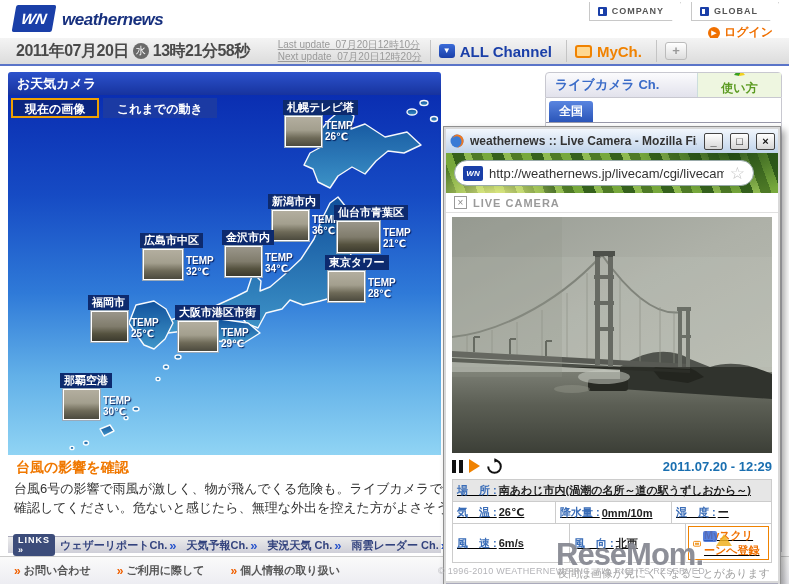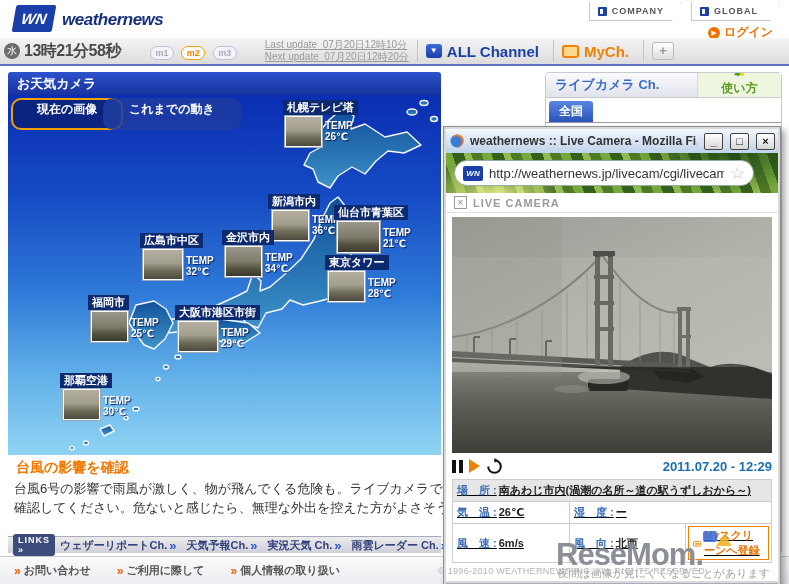--- a/index.html
+++ b/index.html
@@ -28,21 +28,21 @@
   .vsep { width:1px; height:22px; background:#c4c4c4; margin:0 8px;}
   #allch { display:flex; align-items:center; gap:5px; color:#1a3fa8; font-size:15px; font-weight:bold;}
   .dd-ico { width:16px; height:14px; background:linear-gradient(#3a6bd8,#1a3fa8); border-radius:3px; color:#fff; font-size:8px; text-align:center; line-height:14px;}
   #mych { display:flex; align-items:center; gap:5px; color:#f08200; font-size:15px; font-weight:bold;}
   .tv-ico { width:17px; height:13px; border:2px solid #f08200; border-radius:3px; background:#ffd890; position:relative;}
   .plus-btn { width:22px; height:18px; background:linear-gradient(#fff,#ddd); border:1px solid #bbb; border-radius:3px; color:#999; font-size:13px; font-weight:bold; text-align:center; line-height:16px;}
 
   
   #wcam-header { left:8px; top:72px; width:433px; height:23px; background:linear-gradient(#2c52cc,#17339e); color:#fff; font-size:13px; font-weight:bold; line-height:23px; padding-left:9px; border-radius:3px 3px 0 0;}
   #map-area { left:8px; top:95px; width:433px; height:360px; background:linear-gradient(#0a2eb2 0%,#164bc4 28%,#2f7ad8 55%,#62b0e8 78%,#90d4f4 100%); overflow:hidden;}
-  .tab { height:32px; color:#fff; font-size:12px; font-weight:bold; line-height:18px; padding:0 24px;border-radius:10px;}
+  .tab { height:20px; color:#fff; font-size:12px; font-weight:bold; line-height:18px; padding:0 12px;}
   #tab-current { left:3px; top:3px; background:#0a2480; border:2px solid #f0a000;}
   #tab-history { left:95px; top:3px; background:rgba(30,60,160,0.85); border:2px solid transparent;}
 
   
   .cam-label { position:absolute; background:#0d2a6e; color:#fff; font-size:11px; font-weight:bold; padding:1px 4px; white-space:nowrap; line-height:13px;}
   .cam-thumb { position:absolute; width:37px; height:31px; border:1px solid #fff; outline:1px solid #9ab; background:linear-gradient(#b3ae9f 0%,#a39f8e 45%,#6e6a58 72%,#4c4a3e 100%);}
   .cam-thumb.dark { background:linear-gradient(#9a968a 0%,#807c6c 50%,#55523f 75%,#3c3a2e 100%);}
   .cam-temp { position:absolute; color:#fff; font-size:10px; font-weight:bold; line-height:11px; text-shadow:1px 1px 1px rgba(0,20,80,0.9); white-space:nowrap;}
 
   
@@ -125,27 +125,23 @@
       <span class="corner-ico"></span>
       <span>GLOBAL</span>
     </div>
     <div id="login" class="abs">
       <span class="login-circ">▶</span>
       <span>ログイン</span>
     </div>
   </div>
 
   <div id="datebar" class="abs">
+    <span class="date-txt" style="margin-left:16px">2011年07月20日</span>
     <span class="wk-circ">水</span>
     <span class="date-txt">13時21分58秒</span>
-    <span style="margin-left:26px">
-      <span class="m-badge">m1</span>
-      <span class="m-badge active">m2</span>
-      <span class="m-badge">m3</span>
-    </span>
     <span style="margin-left:28px">
       <div class="upd"><span>Last update</span>&nbsp;&nbsp;<span>07月20日12時10分</span></div>
       <div class="upd"><span>Next update</span>&nbsp;&nbsp;<span>07月20日12時20分</span></div>
     </span>
     <span class="vsep"></span>
     <span id="allch">
       <span class="dd-ico">▼</span>
       <span>ALL Channel</span>
     </span>
     <span class="vsep" style="margin-left:14px"></span>
@@ -411,23 +407,27 @@
       </div>
 
       <div id="pp-table">
         <div class="pt-row" id="row-place">
           <div class="pt-cell" style="flex:1;border-left:1px solid #ccc">
             <span class="pt-label">場　所 :</span>
             <span class="pt-val">南あわじ市内(渦潮の名所～道の駅うずしおから～)</span>
           </div>
         </div>
         <div class="pt-row">
-          <div class="pt-cell" style="width:118px">
+          <div class="pt-cell" style="width:104px">
             <span class="pt-label">気　温 :</span>
             <span class="pt-val">26℃</span>
+          </div>
+          <div class="pt-cell" style="width:116px">
+            <span class="pt-label">降水量 :</span>
+            <span class="pt-val">0mm/10m</span>
           </div>
           <div class="pt-cell" style="flex:1">
             <span class="pt-label">湿　度 :</span>
             <span class="pt-val">ー</span>
           </div>
         </div>
         <div class="pt-row">
           <div class="pt-cell" style="width:118px">
             <span class="pt-label">風　速 :</span>
             <span class="pt-val">6m/s</span>

